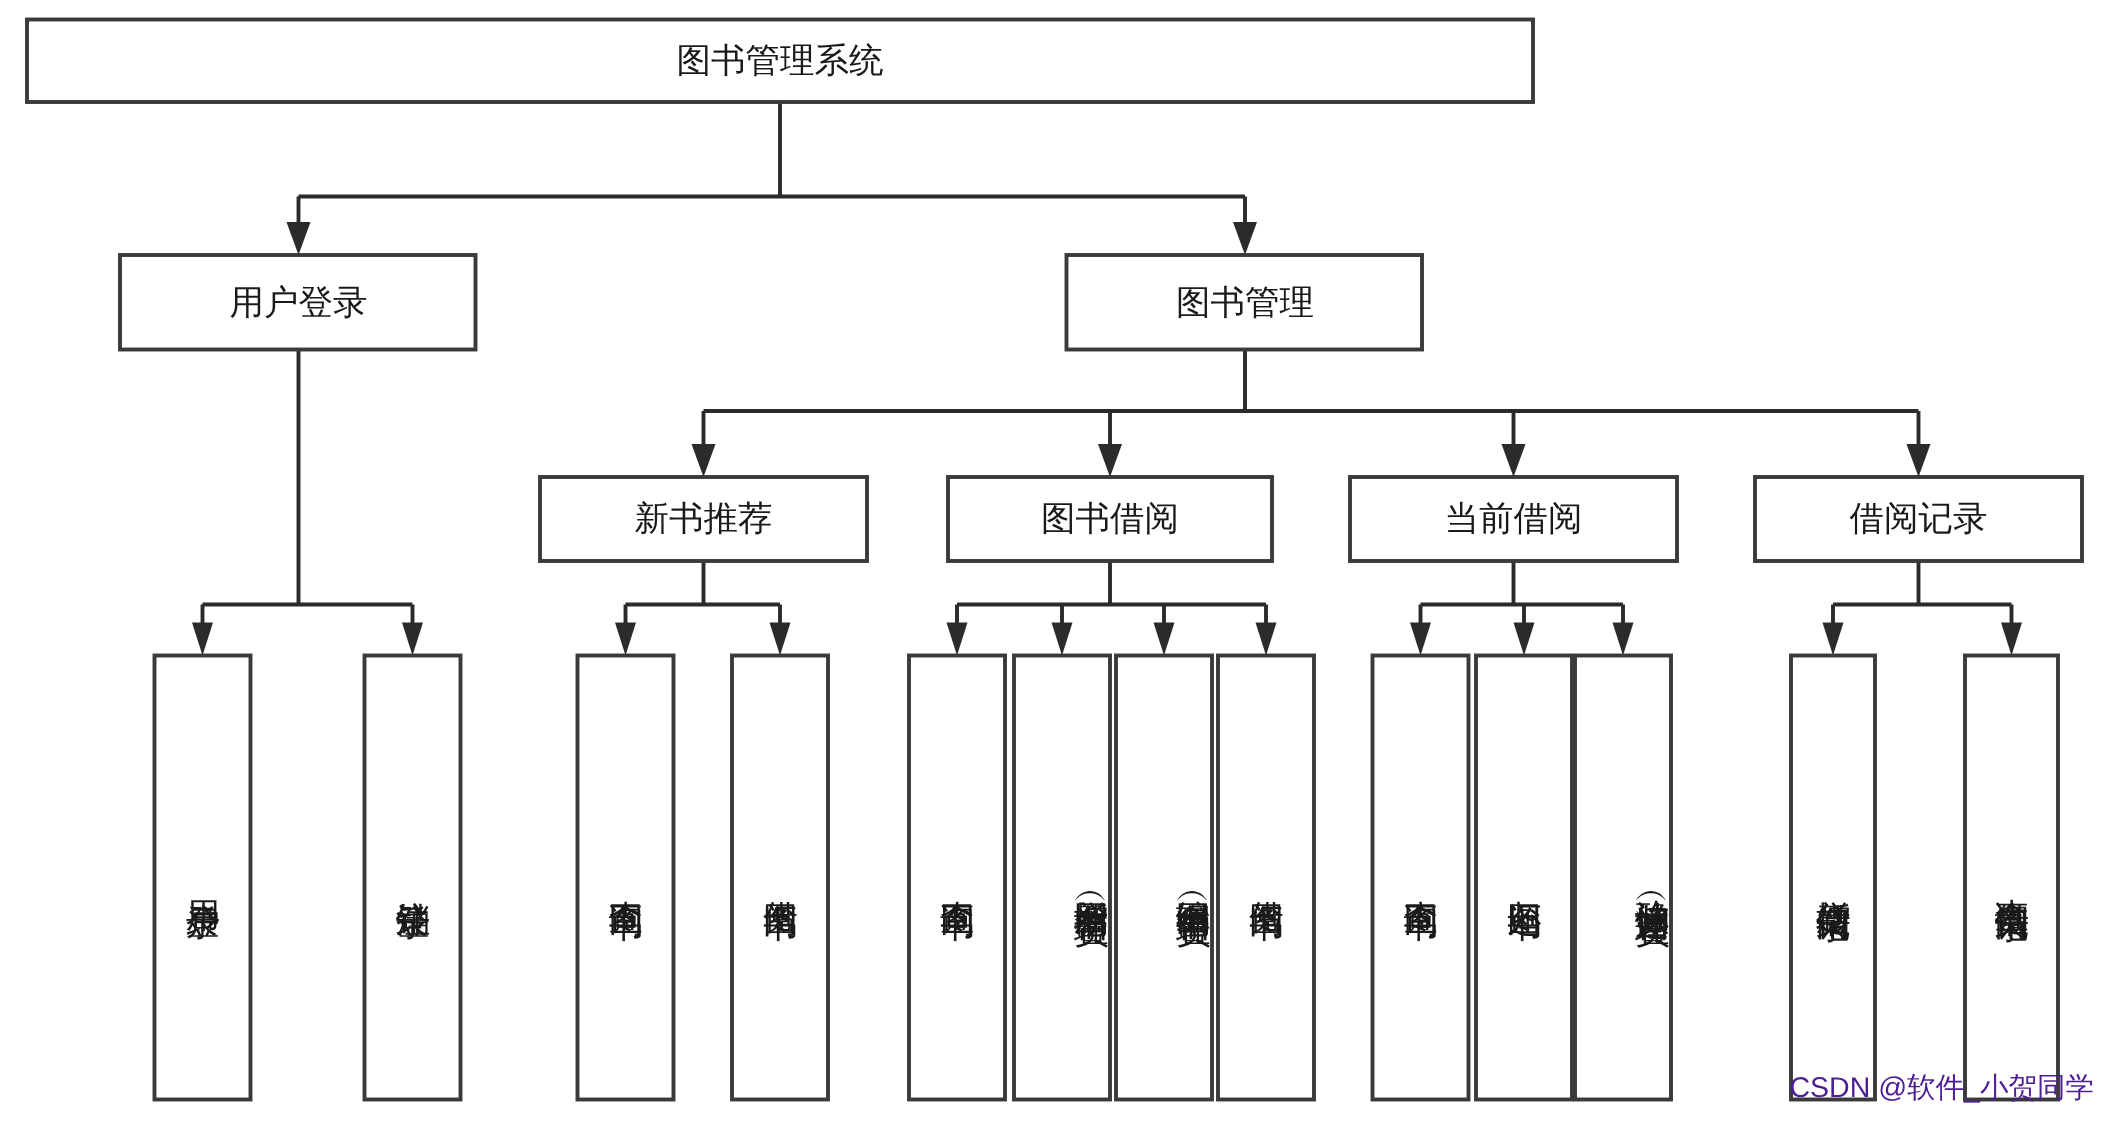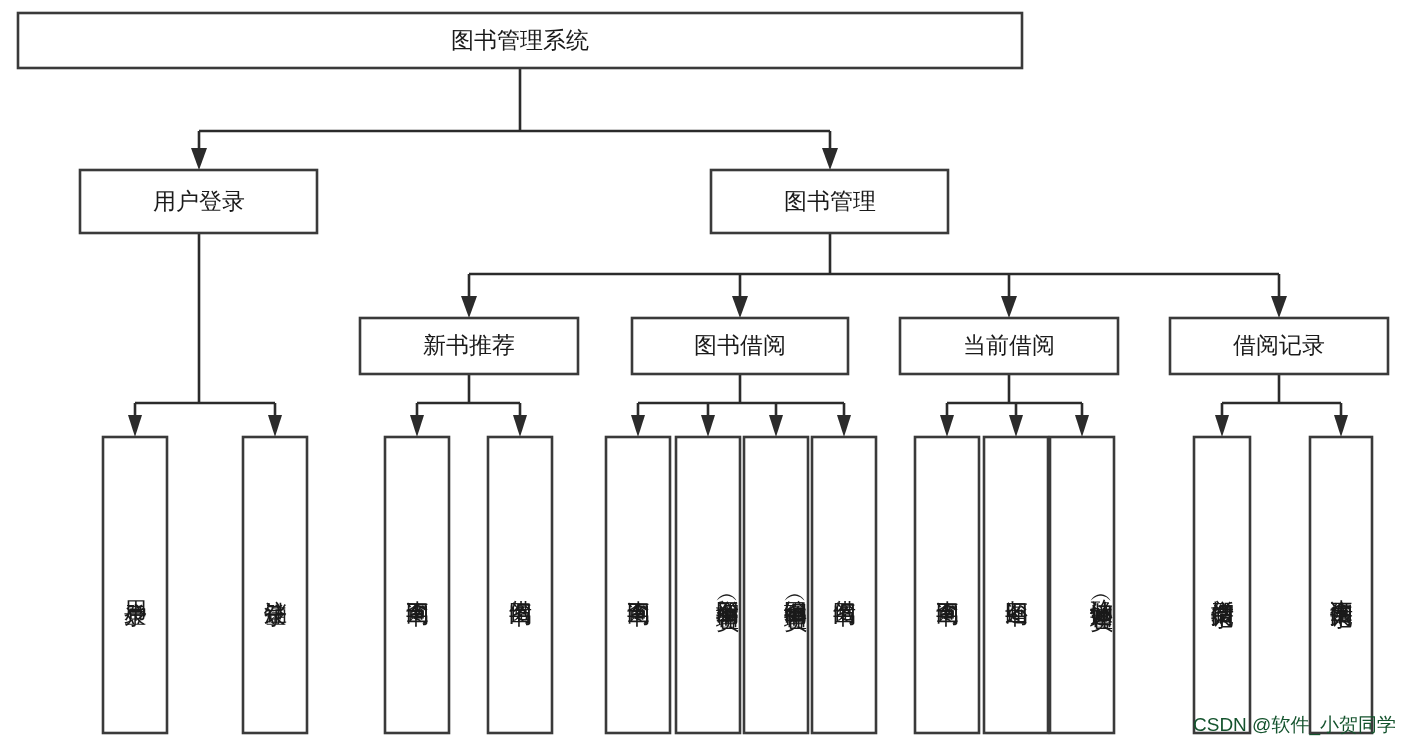--- a/index.html
+++ b/index.html
@@ -72,21 +72,21 @@
     text-align: center;
     pointer-events: none;
   }
   .vlabel.center-v {
     align-items: center;
   }
   .watermark {
     position: absolute;
     font-family: "Liberation Sans", "DejaVu Sans", sans-serif;
     font-size: 19px;
-    color: #14532d;
+    color: #4c1d95;
     white-space: nowrap;
   }
 </style>
 </head>
 <body>
 
 <div id="diagram-root">
 
   <svg id="flow-svg" viewBox="0 0 1405 747">
 

